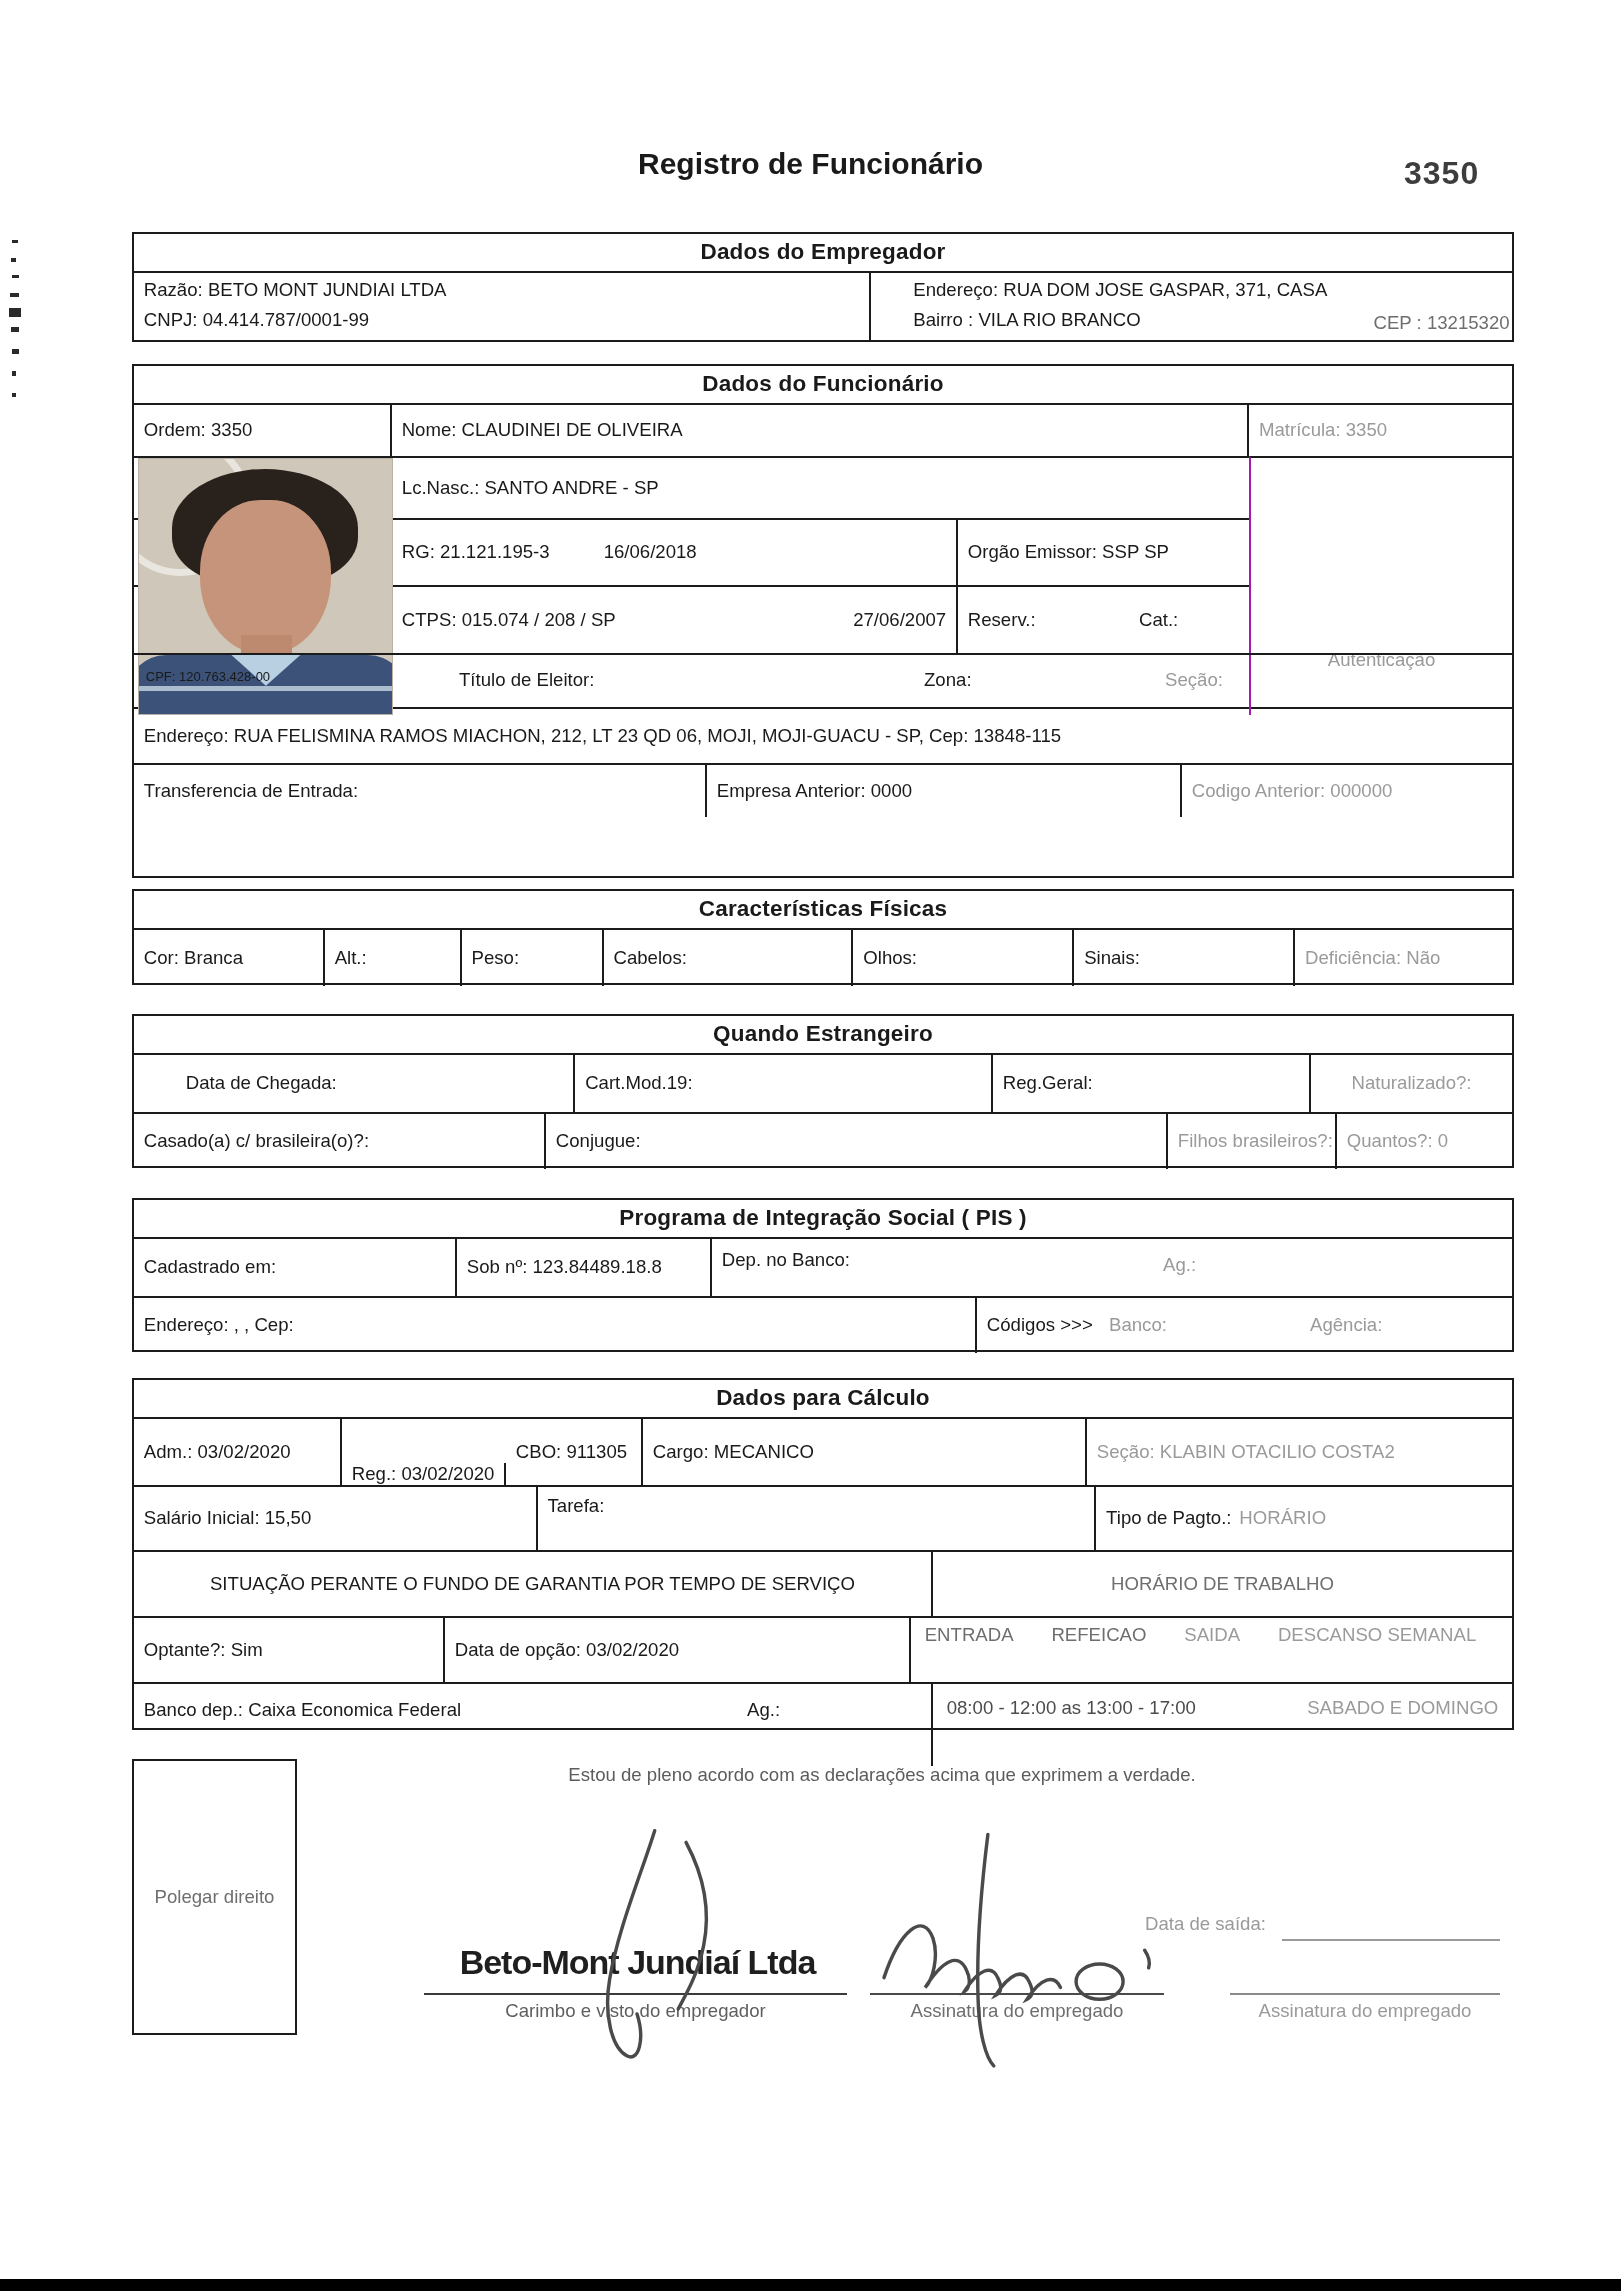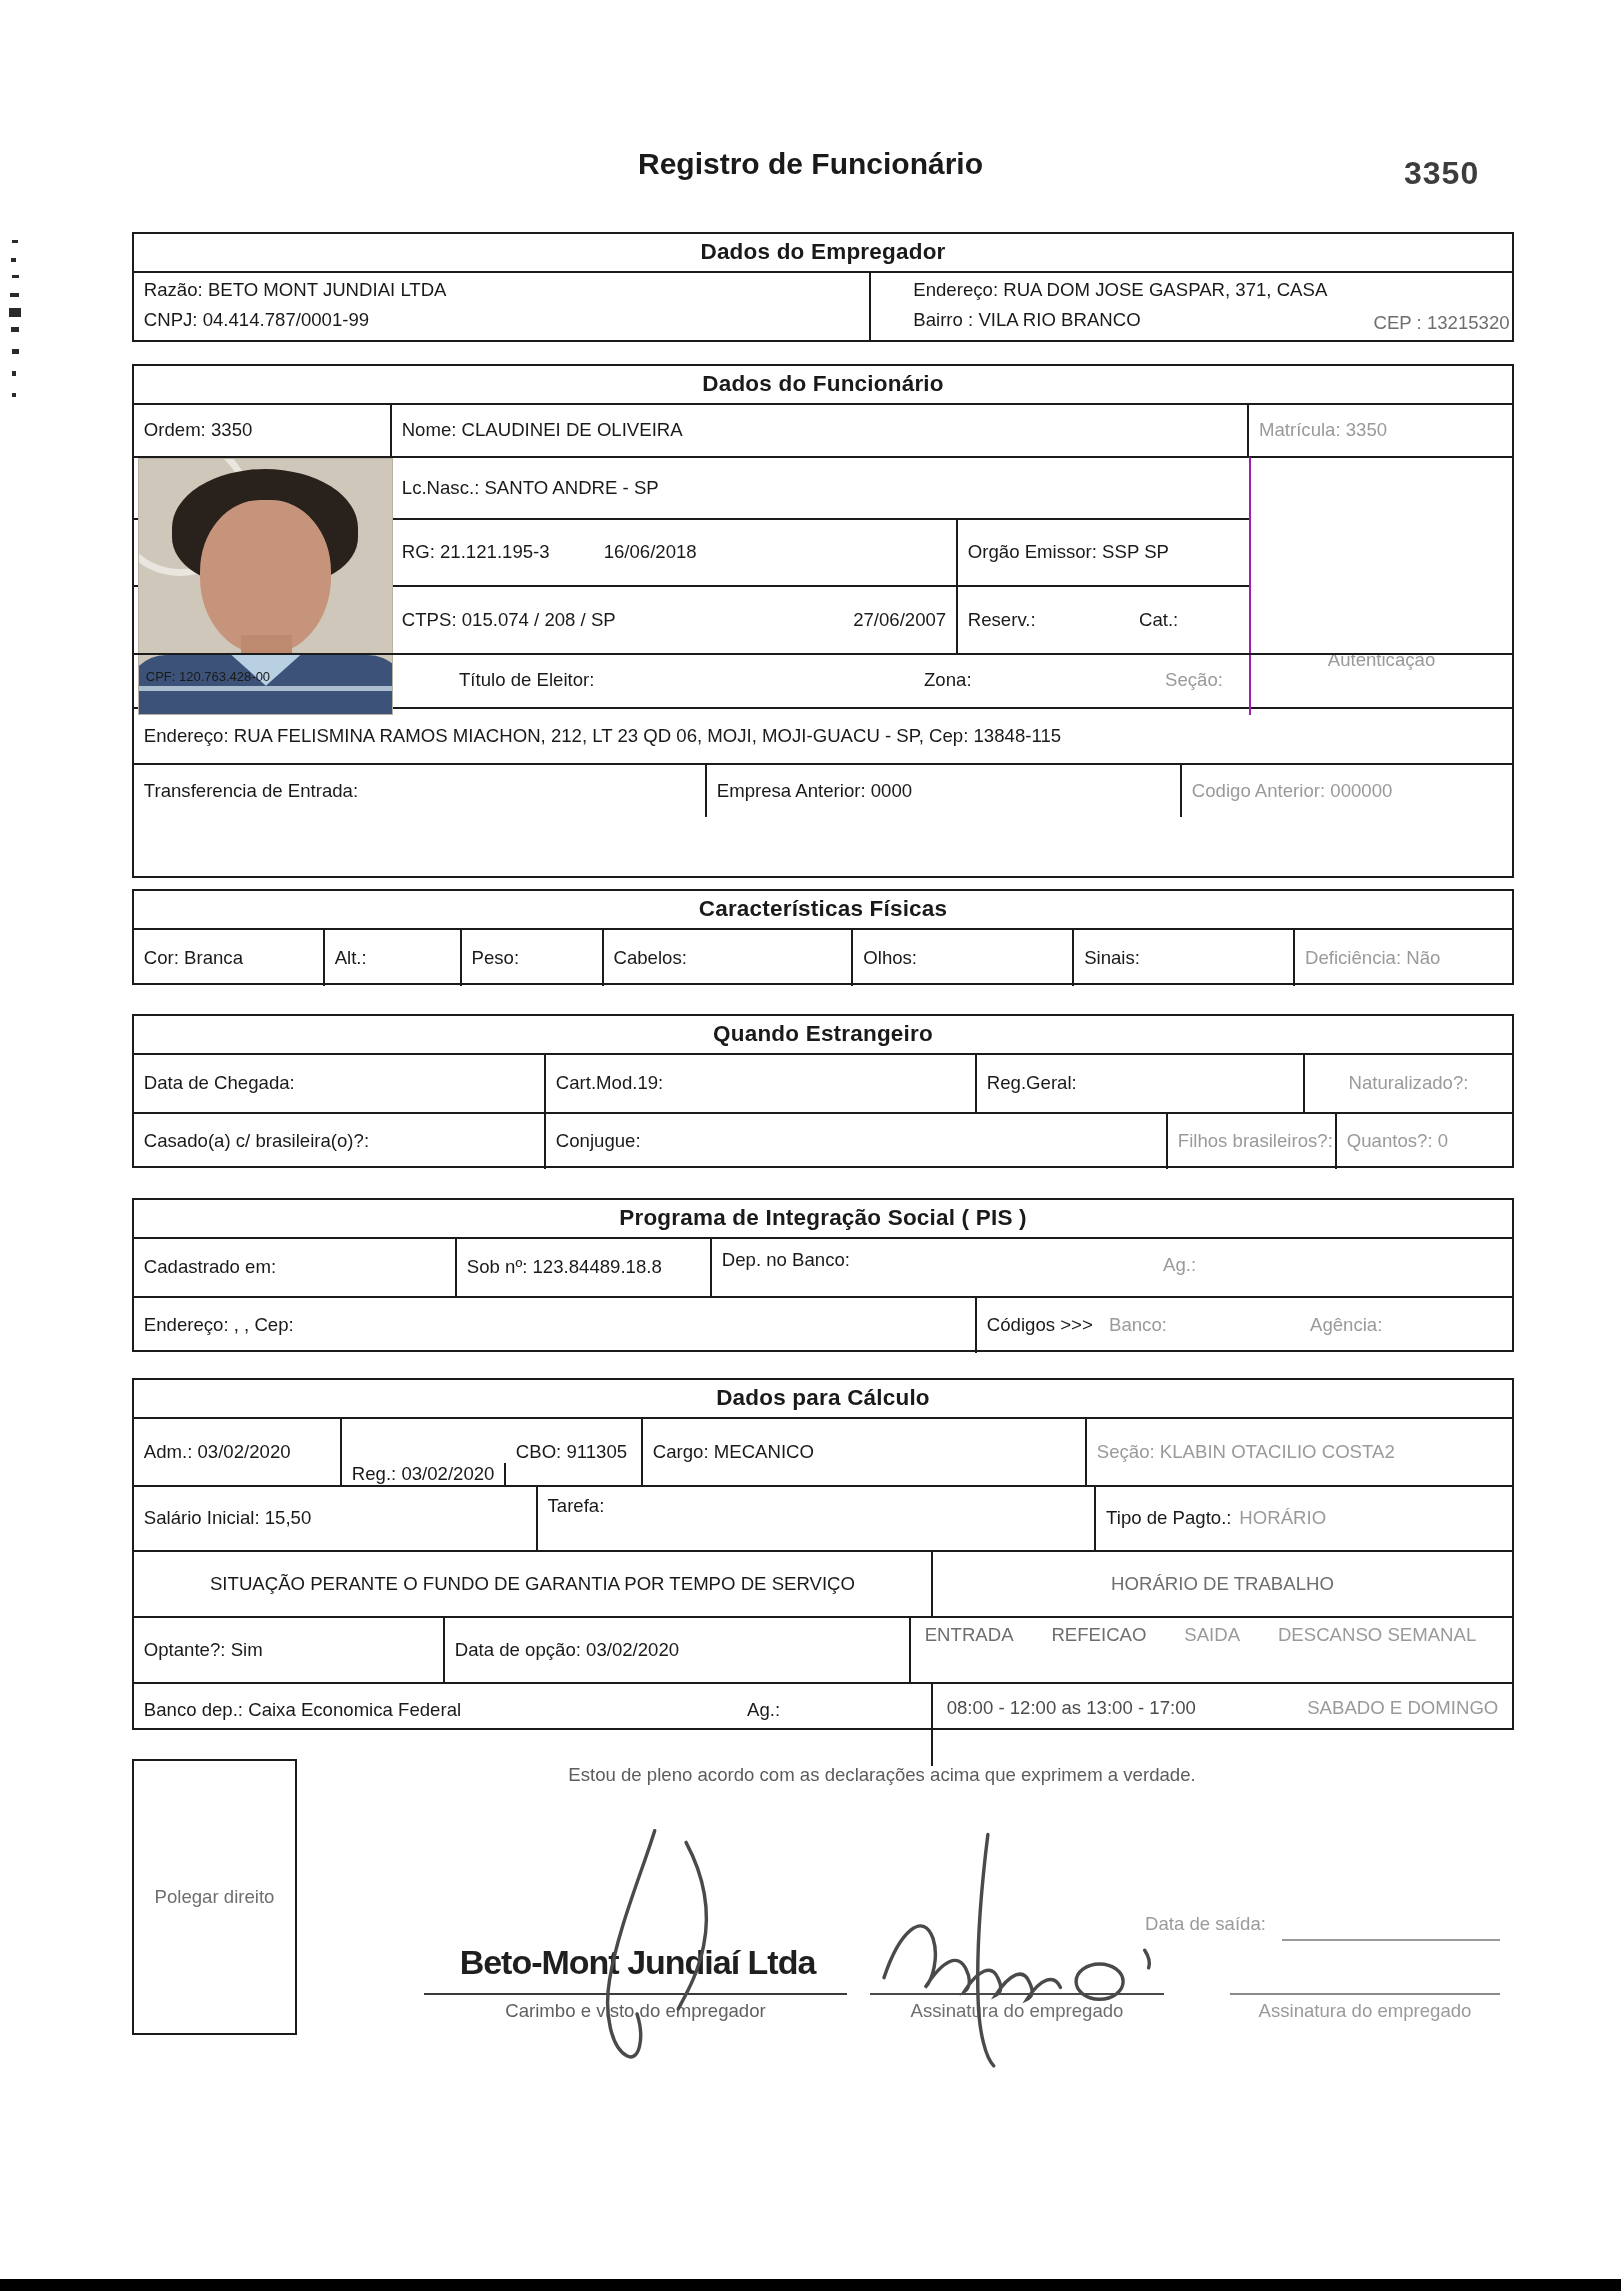--- a/index.html
+++ b/index.html
@@ -146,21 +146,21 @@
       <div class="cell br" style="width:250px;">Cabelos:</div>
       <div class="cell br" style="width:221px;">Olhos:</div>
       <div class="cell br" style="width:221px;">Sinais:</div>
       <div class="cell g2" style="width:217px;">Deficiência:  Não</div>
     </div>
   </div>
 
   <div class="sec" style="top:1014px;height:154px;">
     <div class="sec-h">Quando Estrangeiro</div>
     <div class="row" style="height:57px;">
-      <div class="cell br" style="width:412px;">Data de Chegada:</div>
+      <div class="cell br" style="width:412px;margin-left:42px;">Data de Chegada:</div>
       <div class="cell br" style="width:431px;">Cart.Mod.19:</div>
       <div class="cell br" style="width:328px;">Reg.Geral:</div>
       <div class="cell ctr g2" style="width:207px;">Naturalizado?:</div>
     </div>
     <div class="row bt" style="height:57px;">
       <div class="cell br" style="width:412px;">Casado(a) c/ brasileira(o)?:</div>
       <div class="cell br" style="width:622px;">Conjugue:</div>
       <div class="cell br g2" style="width:169px;">Filhos brasileiros?:</div>
       <div class="cell g2" style="width:175px;">Quantos?: 0</div>
     </div>

